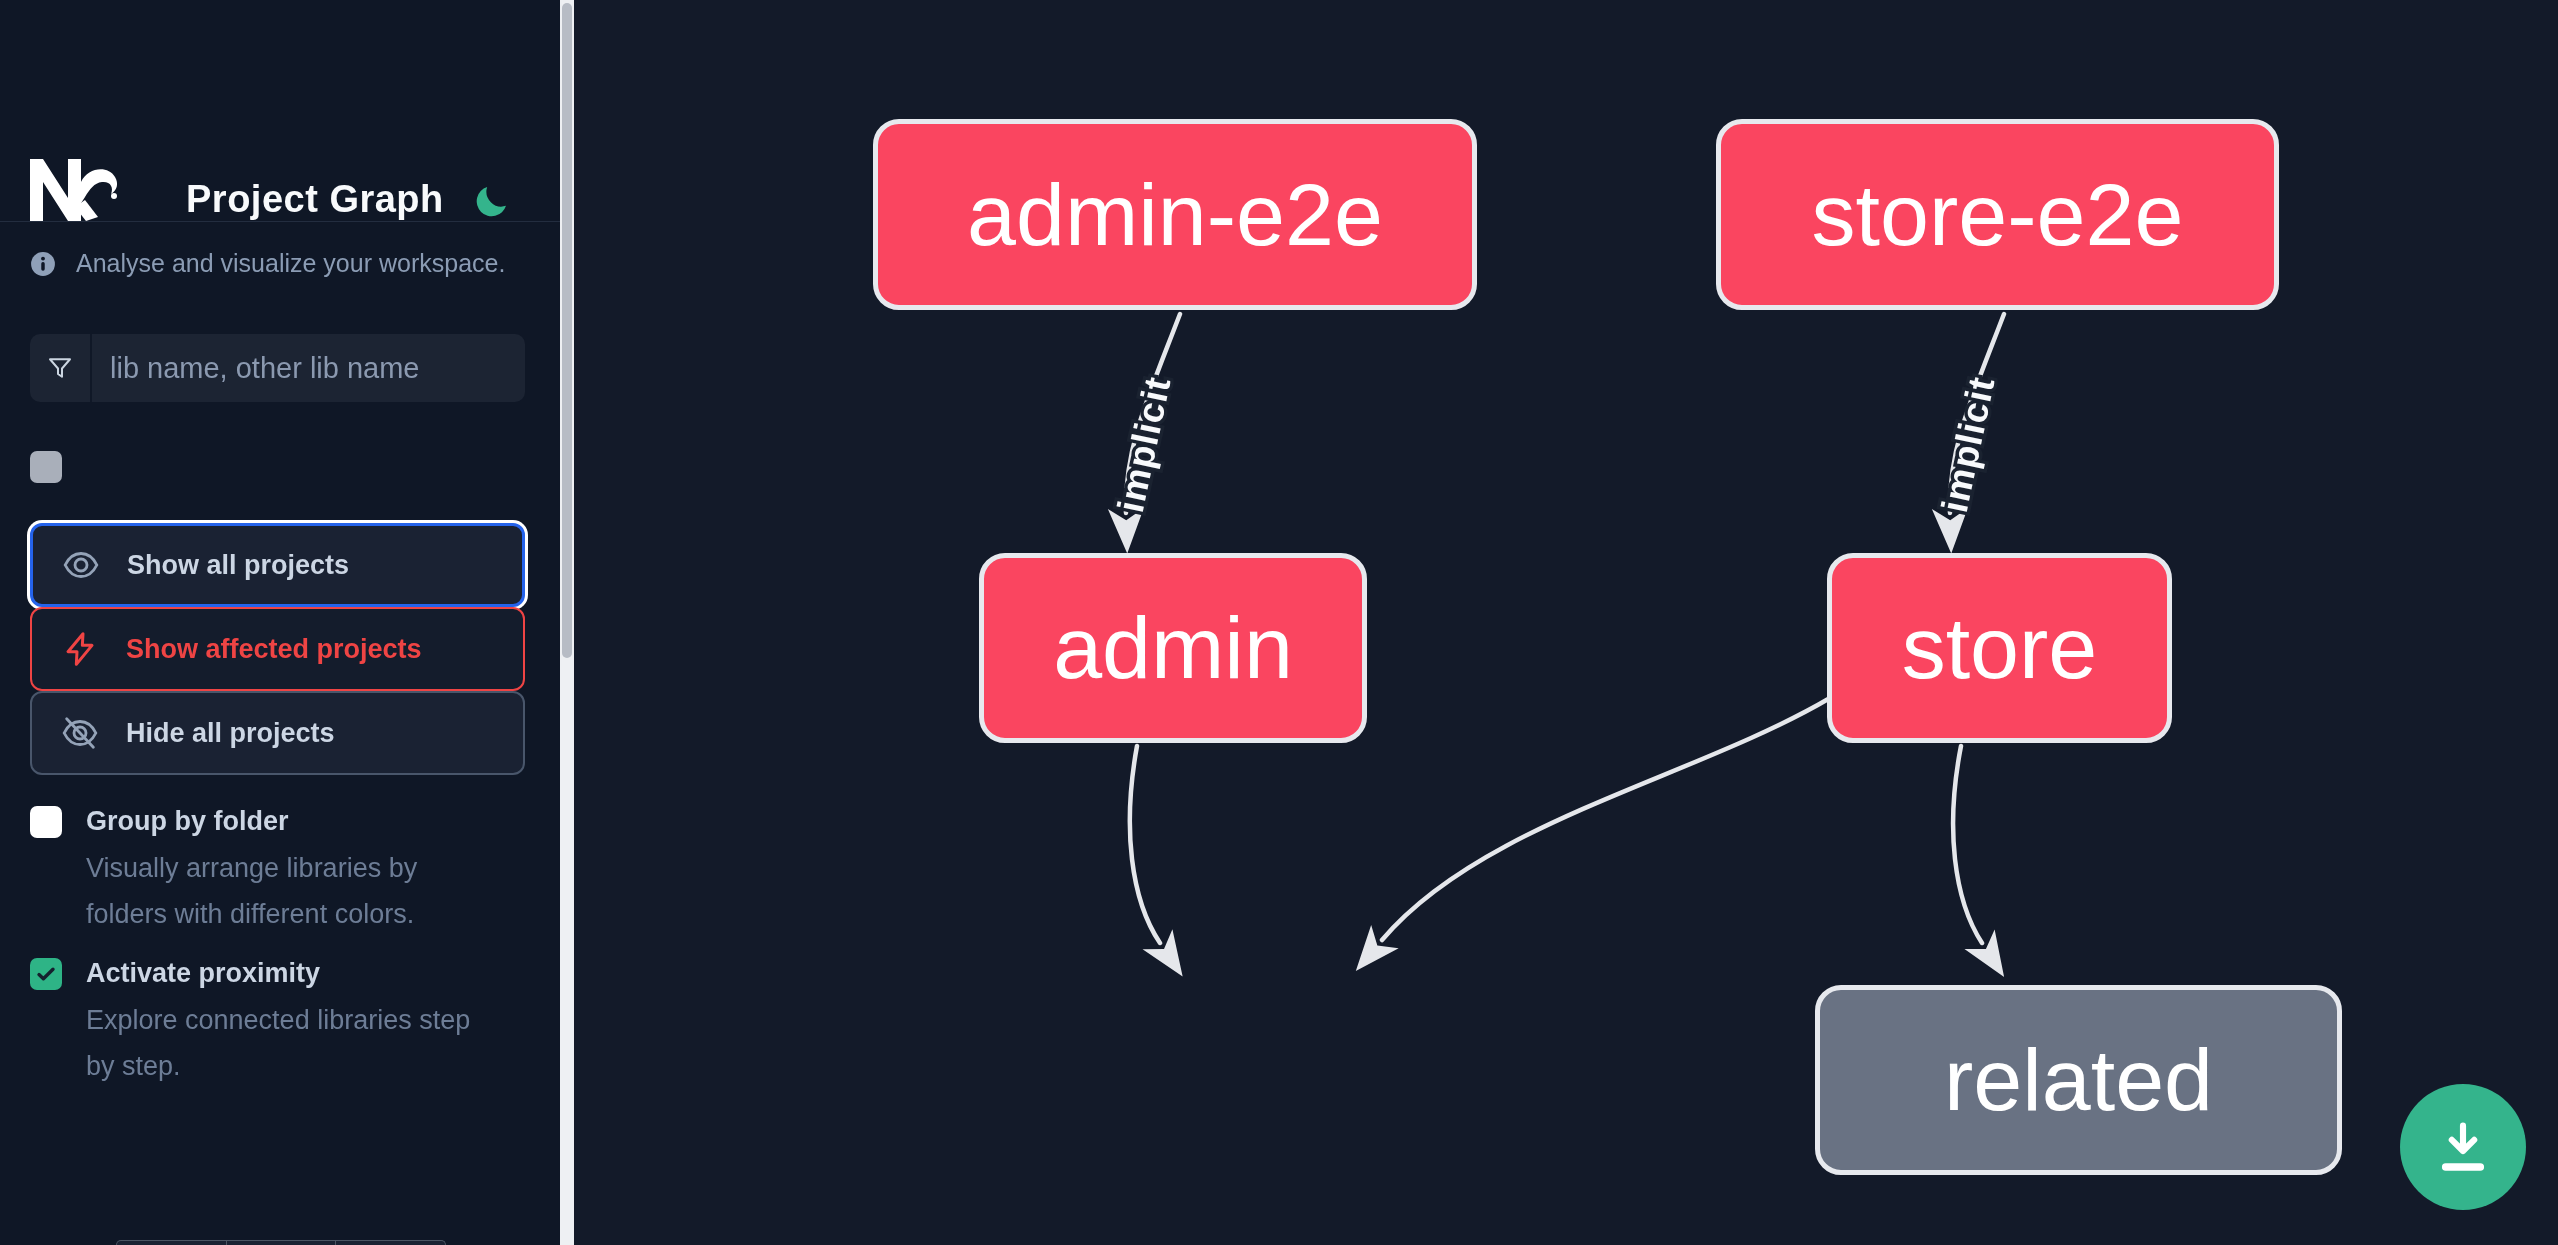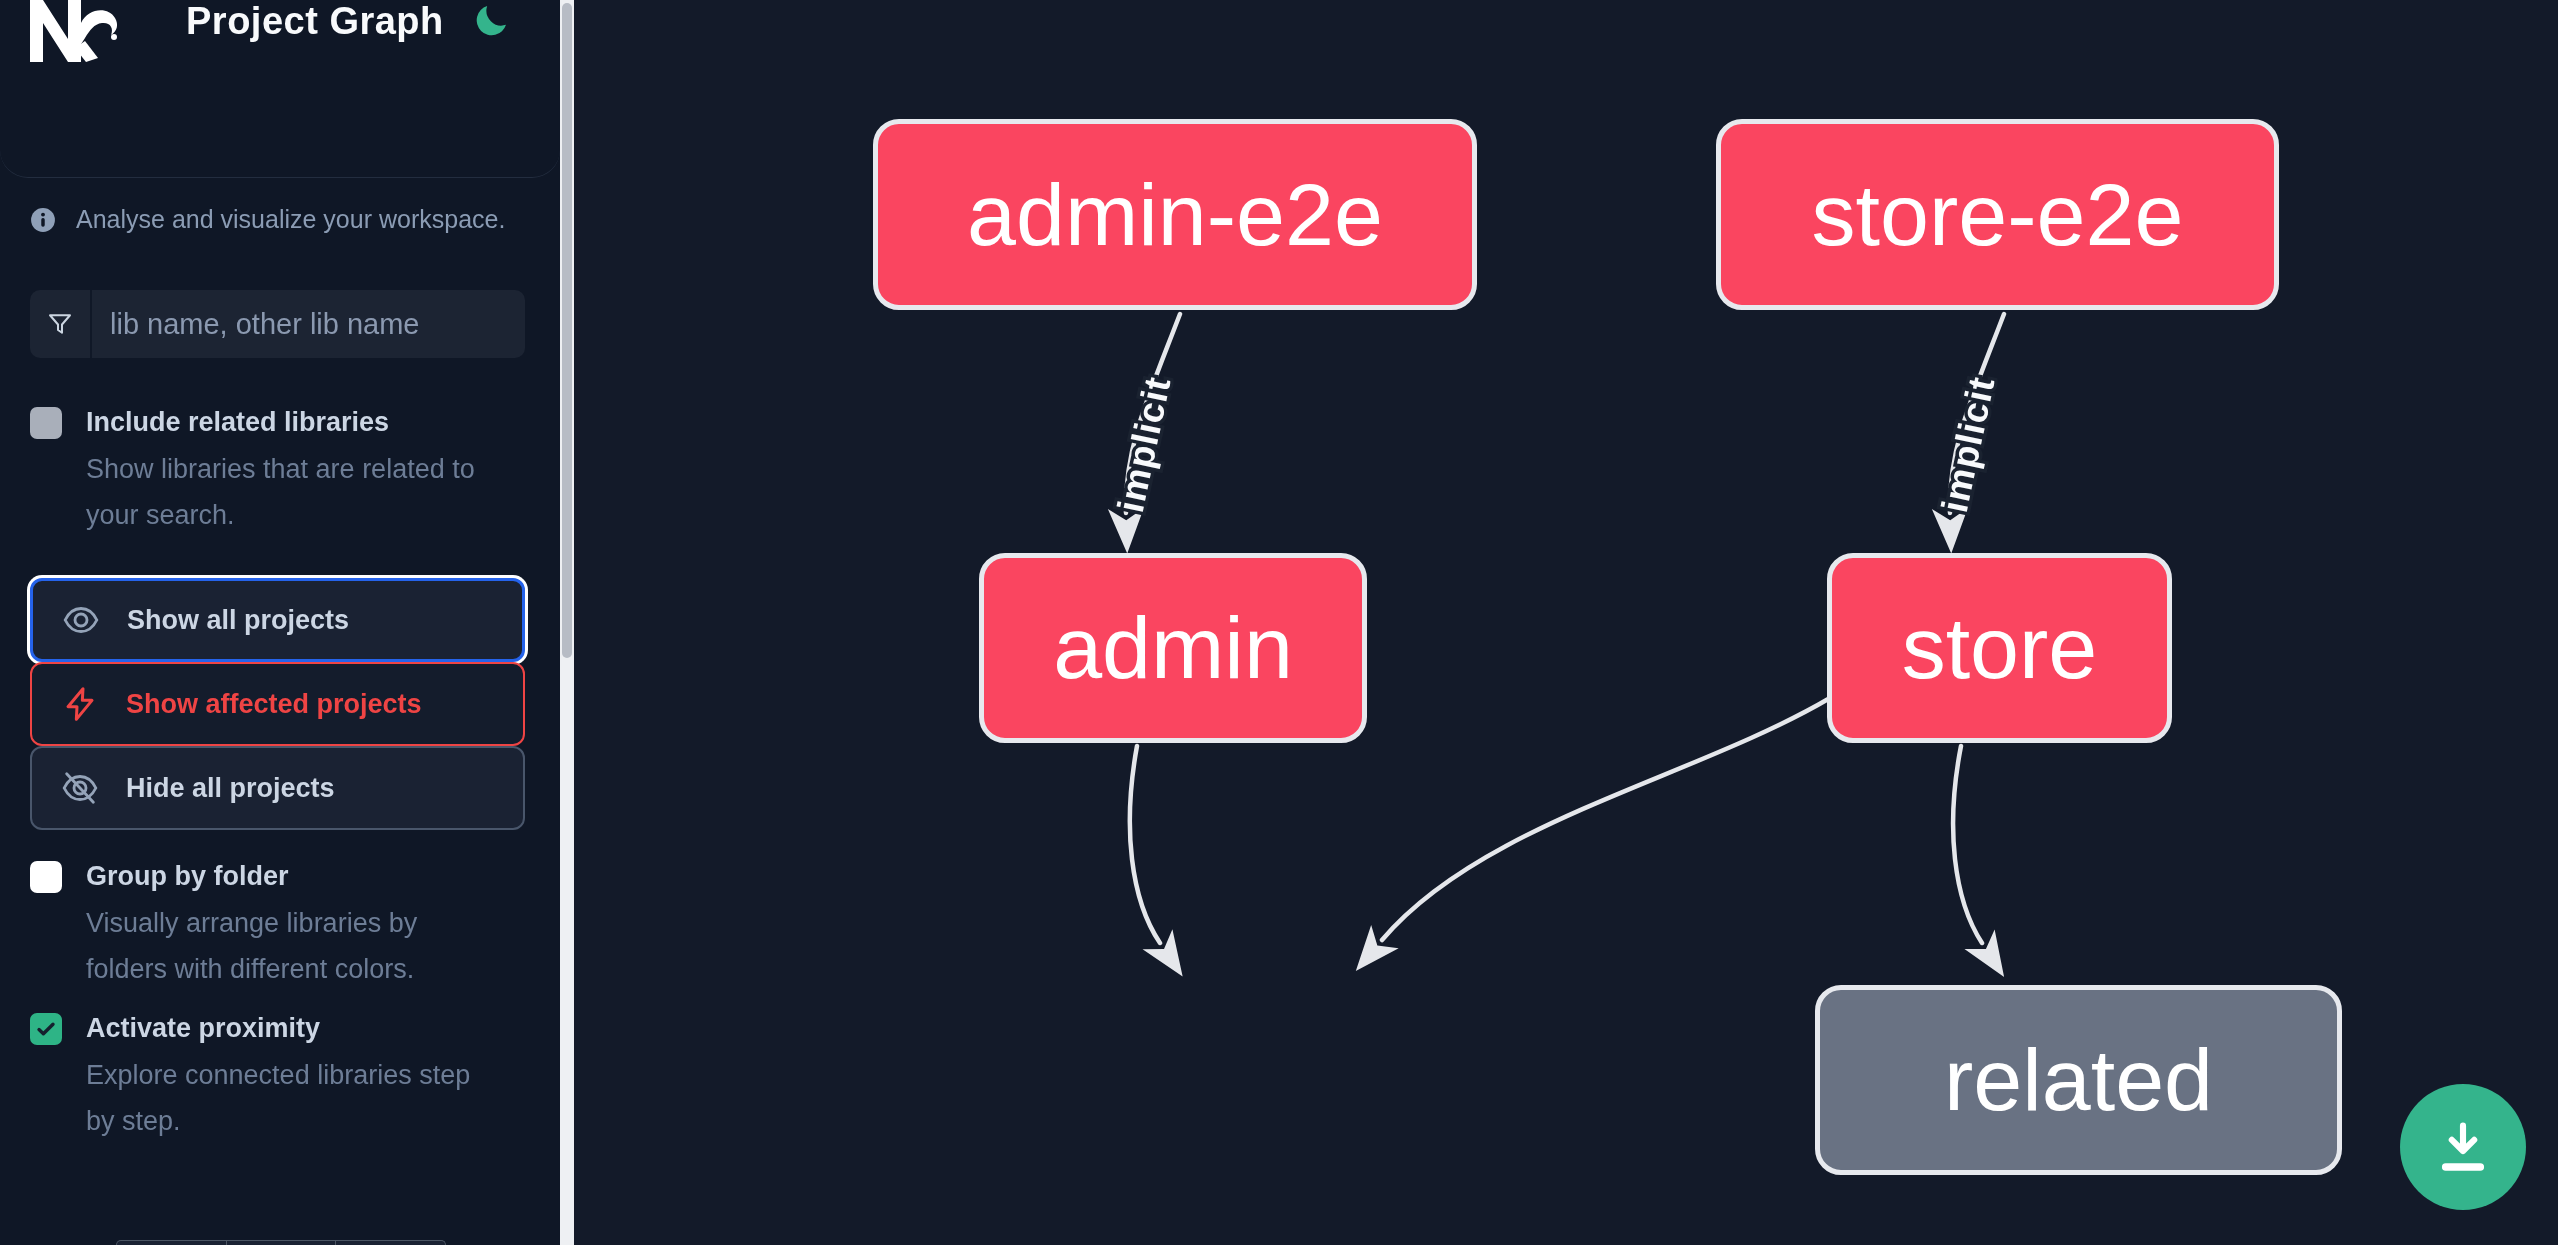--- a/index.html
+++ b/index.html
@@ -12,25 +12,24 @@
   }
 
   
   .sidebar {
     position:relative;
     width:560px; height:1245px;
     background:#0f1726;
     flex:0 0 560px;
   }
   .sidebar-header {
-    height:178px;
-    display:flex; align-items:flex-start;
+    height:222px;
+    display:flex; align-items:flex-end;
     padding:0 48px 0 30px;
     border-bottom:1px solid #232d3f;
-    border-radius:28px;
   }
   .logo { width:100px; height:62px; flex:0 0 auto; }
   .app-title {
     margin-left:56px;
     font-size:38px; font-weight:700; color:#f8fafc;
     letter-spacing:0.5px;
   }
   .theme-toggle { margin-left:auto; width:40px; height:40px; cursor:pointer; }
 
   .sidebar-body { padding:0 30px; }
@@ -192,24 +191,20 @@
       <div class="search-icon-cell">
         <svg width="30" height="30" viewBox="0 0 24 24" fill="none" stroke="#cbd5e1" stroke-width="1.6" stroke-linejoin="round">
           <path d="M4 5h16l-6.4 7.4V19l-3.2-2.2v-4.4L4 5z"></path>
         </svg>
       </div>
       <input class="search-input" type="text" placeholder="lib name, other lib name" style="">
     </div>
 
     <div class="option-block opt1">
       <div class="checkbox cb-gray"></div>
-      <div class="option-text">
-        <div class="option-label">Include related libraries</div>
-        <div class="option-desc">Show libraries that are related to your search.</div>
-      </div>
     </div>
 
     <button class="action-btn focused first">
       <svg class="btn-icon" viewBox="0 0 24 24" fill="none" stroke="#94a3b8" stroke-width="1.7">
         <path d="M2.5 12C5 6.9 8.2 5.1 12 5.1s7 1.8 9.5 6.9C19 17.1 15.8 18.9 12 18.9S5 17.1 2.5 12Z"></path>
         <circle cx="12" cy="12" r="3.6"></circle>
       </svg>
       <span>Show all projects</span>
     </button>
 

